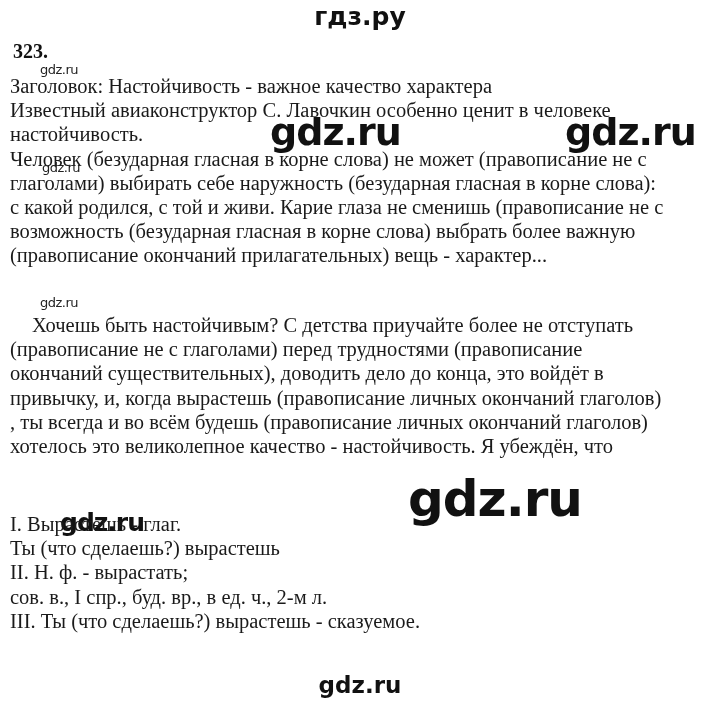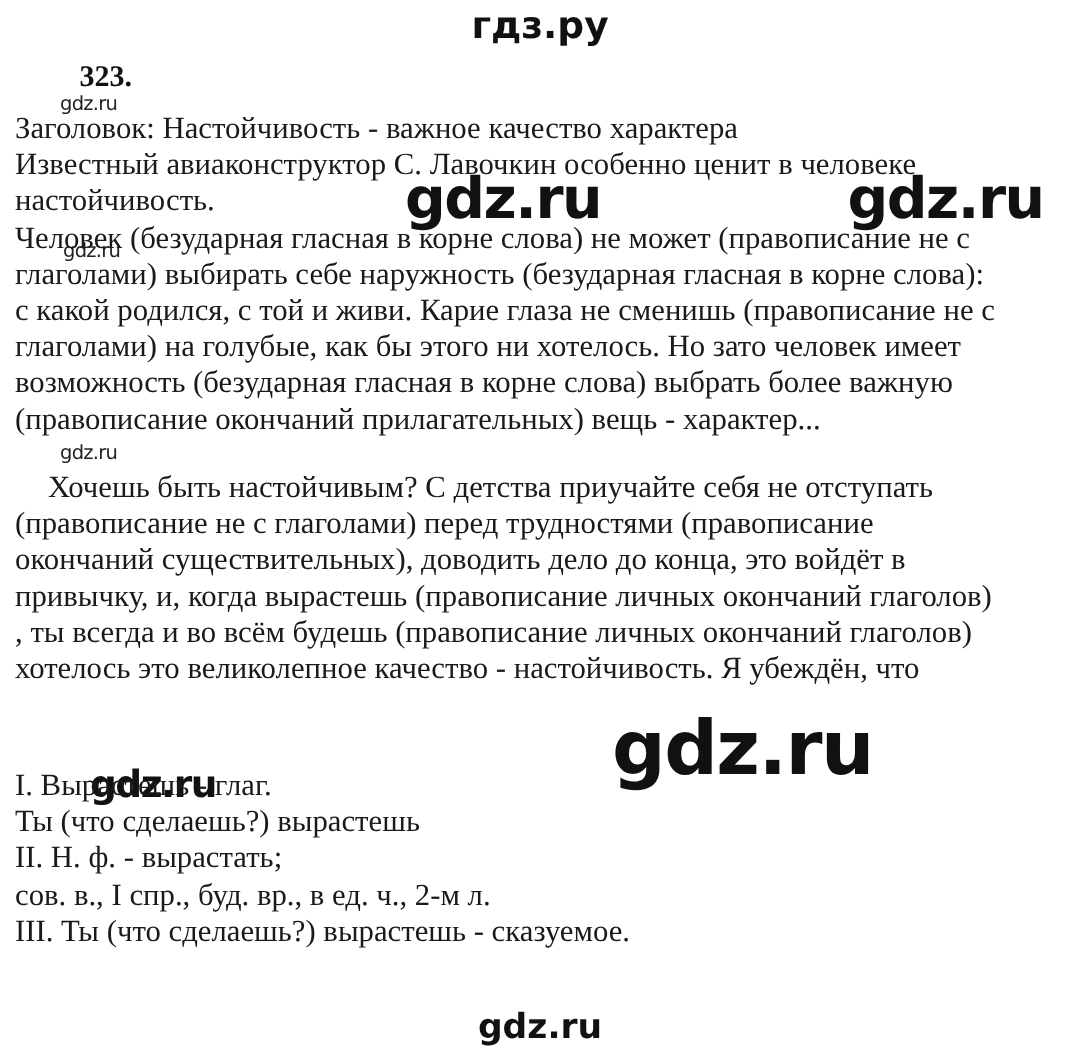--- a/index.html
+++ b/index.html
@@ -27,21 +27,20 @@
       top: 2px;
       color: #111;
     }
     .task-number {
       position: absolute;
       left: 13px;
       top: 40px;
       font-family: "Liberation Serif", serif;
       font-weight: bold;
       font-size: 20px;
-      margin-left: 40px;
     }
     .text {
       position: absolute;
       left: 10px;
       font-family: "Liberation Serif", serif;
       font-size: 20.5px;
       line-height: 24.2px;
       white-space: nowrap;
       color: #1a1a1a;
     }
@@ -85,34 +84,33 @@
 
 <div class="wm-small" style="left:40px; top:62px;">gdz.ru</div>
 
 <div class="text p1">
   <div>Заголовок: Настойчивость - важное качество характера</div>
   <div>Известный авиаконструктор С. Лавочкин особенно ценит в человеке</div>
   <div>настойчивость.</div>
   <div>Человек (безударная гласная в корне слова) не может (правописание не с</div>
   <div>глаголами) выбирать себе наружность (безударная гласная в корне слова):</div>
   <div>с какой родился, с той и живи. Карие глаза не сменишь (правописание не с</div>
-  <div>глаголами) на голубые, как бы этого ни хотелось. Но зато человек имеет</div>
   <div>возможность (безударная гласная в корне слова) выбрать более важную</div>
   <div>(правописание окончаний прилагательных) вещь - характер...</div>
 </div>
 
 <div class="wm-large" style="left:270px; top:110px; font-size:38px;">gdz.ru</div>
 <div class="wm-large" style="left:565px; top:110px; font-size:38px;">gdz.ru</div>
 
 <div class="wm-small" style="left:42px; top:160px;">gdz.ru</div>
 
 <div class="wm-small" style="left:40px; top:295px;">gdz.ru</div>
 
 <div class="text p2">
-  <div class="indent">Хочешь быть настойчивым? С детства приучайте себя не отступать</div>
+  <div class="indent">Хочешь быть настойчивым? С детства приучайте более не отступать</div>
   <div>(правописание не с глаголами) перед трудностями (правописание</div>
   <div>окончаний существительных), доводить дело до конца, это войдёт в</div>
   <div>привычку, и, когда вырастешь (правописание личных окончаний глаголов)</div>
   <div>, ты всегда и во всём будешь (правописание личных окончаний глаголов)</div>
   <div>хотелось это великолепное качество - настойчивость. Я убеждён, что</div>
 </div>
 
 <div class="wm-large" style="left:408px; top:470px; font-size:50px;">gdz.ru</div>
 
 <div class="wm-large" style="left:60px; top:508px; font-size:25px;">gdz.ru</div>

